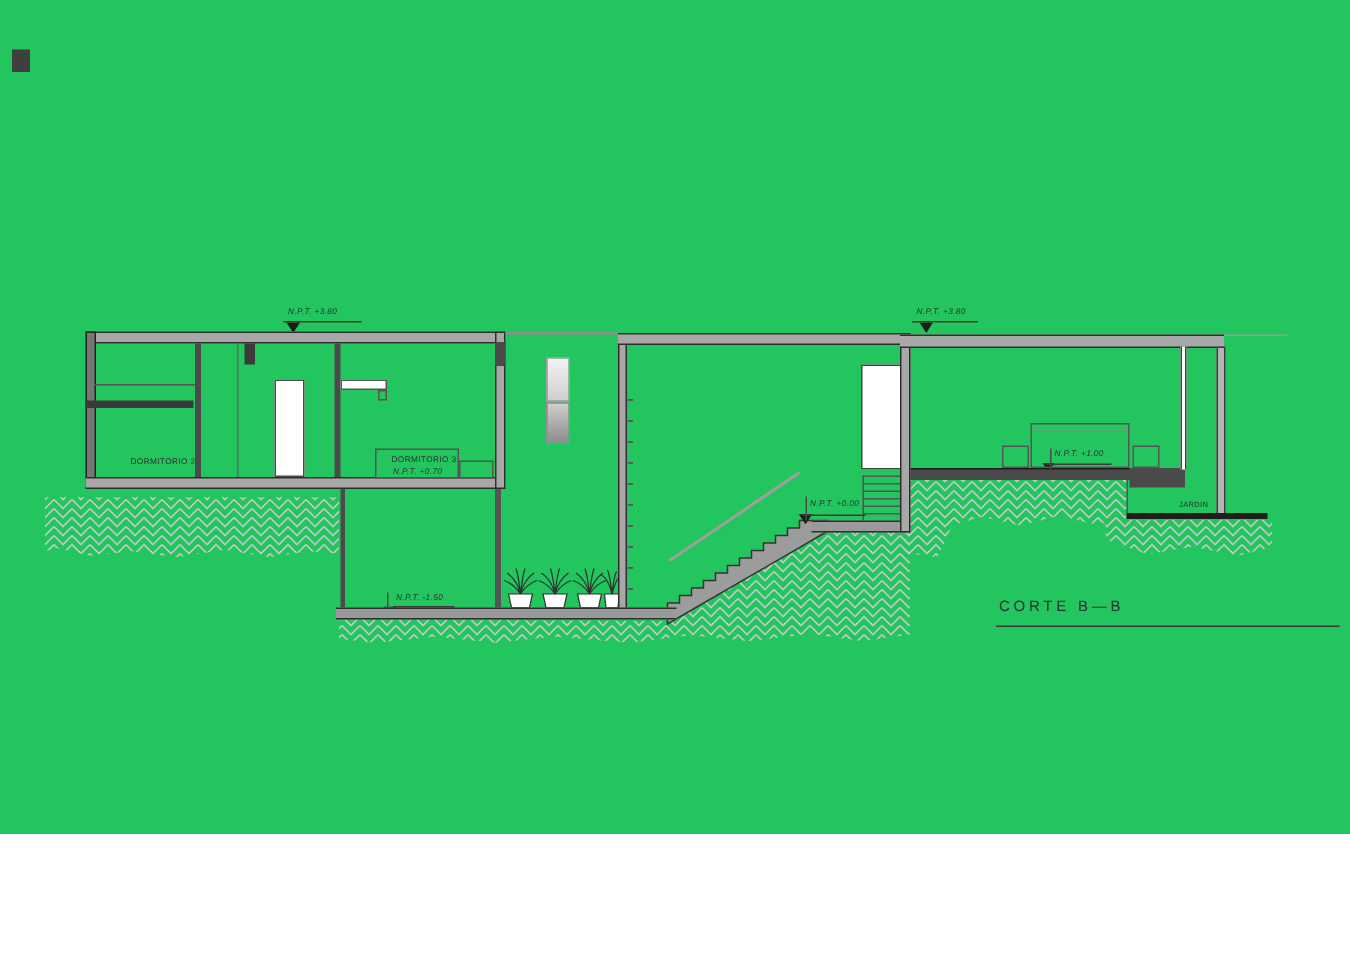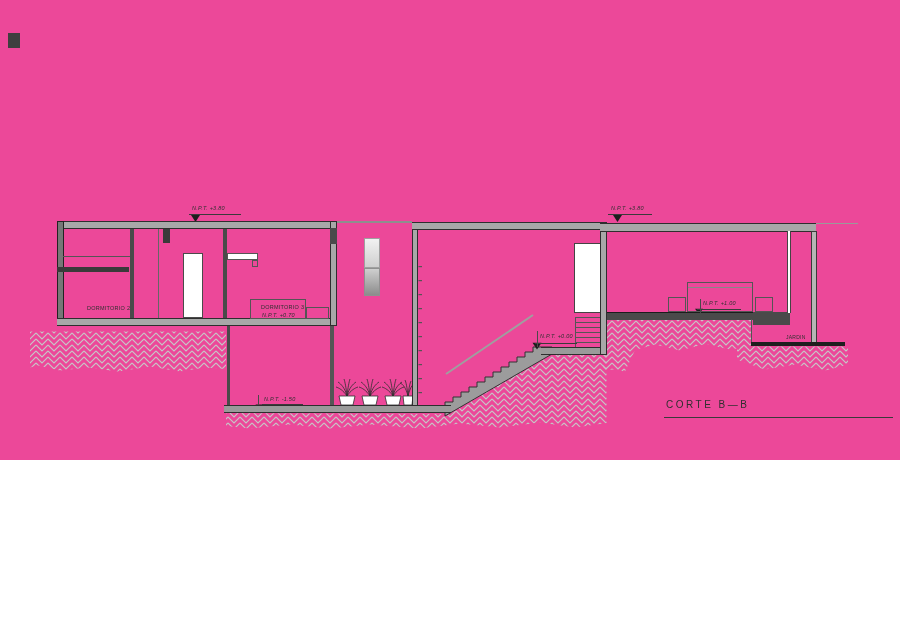--- a/index.html
+++ b/index.html
@@ -1,17 +1,17 @@
 <!DOCTYPE html>
 <html><head>
 <meta charset="utf-8">
 <style>
   html,body{margin:0;padding:0;background:#fff;}
   *{box-sizing:border-box;}
-  #canvas{position:relative;width:900px;height:460px;background:#ec4899;overflow:hidden;
+  #canvas{position:relative;width:900px;height:556px;background:#22c55e;overflow:hidden;
           font-family:"Liberation Sans",sans-serif;}
   .el{position:absolute;}
   .lbl{position:absolute;color:#303030;font-size:5.5px;letter-spacing:.25px;white-space:nowrap;line-height:1;}
   .lvl{font-style:italic;}
   .uline{position:absolute;background:#3a3a3a;height:1px;}
   .tick{position:absolute;background:#4a4a4a;width:1px;}
   .slab{background:#a8a8a8;border-top:1.5px solid #2e2e2e;border-bottom:1px solid #2e2e2e;}
   .wall{background:#a8a8a8;border:1.2px solid #2e2e2e;}
   .darkwall{background:#4a4a4a;}
   .outline{border:1.2px solid #555;background:transparent;}

